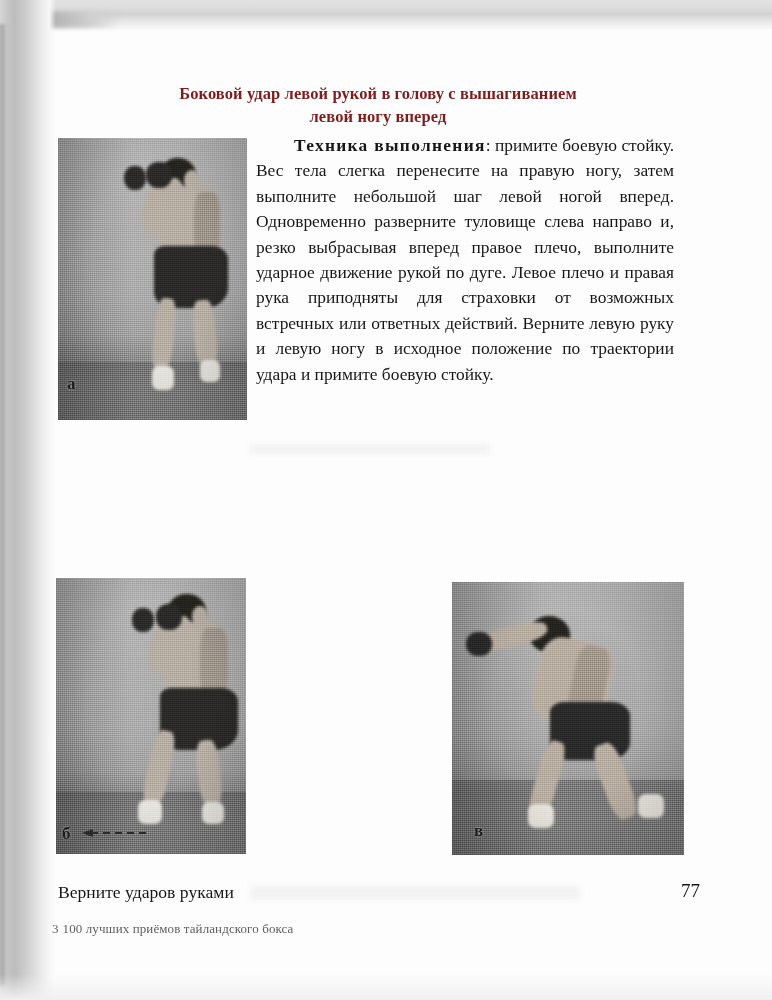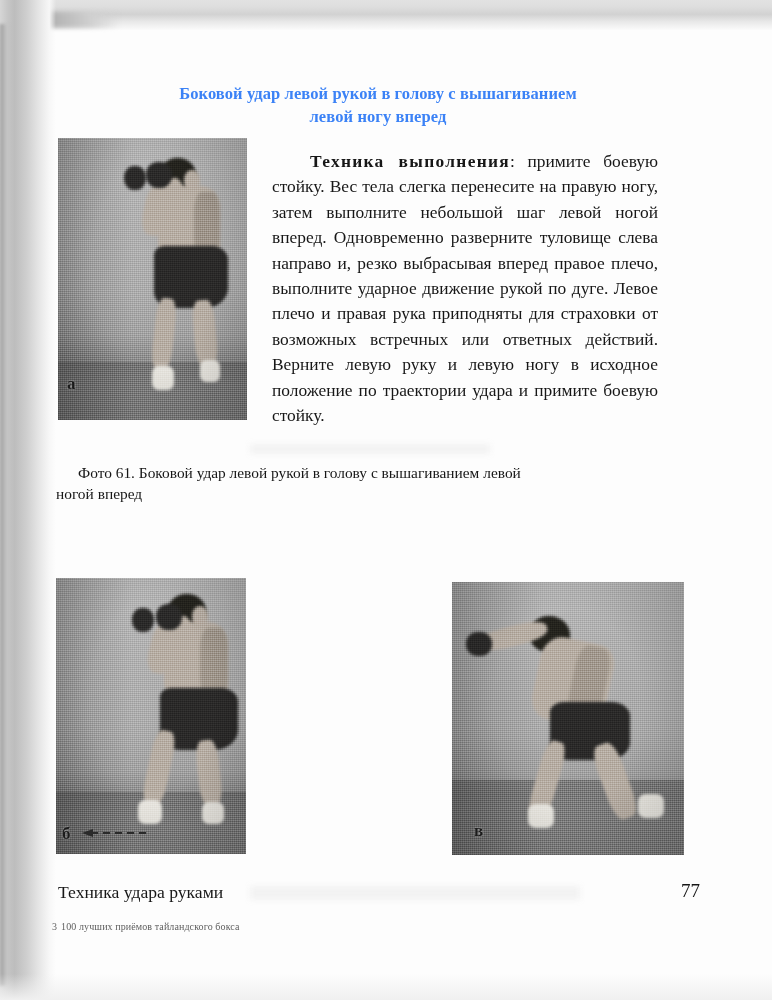--- a/index.html
+++ b/index.html
@@ -70,38 +70,38 @@
   
   .title {
     position: absolute;
     left: 60px; top: 82px;
     width: 636px;
     text-align: center;
     font-weight: bold;
     font-size: 16.5px;
     line-height: 23px;
     letter-spacing: 0.1px;
-    color: #3b82f6;
+    color: #7f1d1d;
   }
 
   .body-col {
     position: absolute;
     left: 256px; top: 133px;
     width: 418px;
     font-size: 17.4px;
     line-height: 25.4px;
     text-align: justify;
     text-justify: inter-word;
     color: #171717;
   }
   .body-col .lead {
     font-weight: bold;
     letter-spacing: 1.3px;
   }
-  .body-col p { margin: 16px; text-indent: 38px; }
+  .body-col p { margin: 0; text-indent: 38px; }
 
   .caption {
     position: absolute;
     left: 56px; top: 462px;
     width: 630px;
     font-size: 15.4px;
     line-height: 21px;
     text-align: left;
     color: #171717;
   }
@@ -115,21 +115,21 @@
   }
   .folio {
     position: absolute;
     right: 72px; top: 880px;
     font-size: 19px;
     color: #171717;
   }
   .signature {
     position: absolute;
     left: 52px; top: 921px;
-    font-size: 10px;
+    font-size: 13px;
     color: #5e5e5e;
     letter-spacing: 0.1px;
   }
   .signature .num { margin-right: 4px; }
 
   
   .photo {
     position: absolute;
     overflow: hidden;
     background: #9d9d9d;
@@ -236,24 +236,20 @@
     <div class="sil skin blurshape" style="left:96px; top:160px; width:20px; height:72px; border-radius:32%; transform:rotate(6deg);"></div>
     <div class="sil skin blurshape" style="left:136px; top:162px; width:22px; height:66px; border-radius:32%; transform:rotate(-5deg);"></div>
     <div class="sil sock blurshape" style="left:94px; top:228px; width:22px; height:24px; border-radius:30%;"></div>
     <div class="sil sock blurshape" style="left:142px; top:222px; width:20px; height:22px; border-radius:30%;"></div>
 
     <div class="halftone"></div>
     <div class="vign"></div>
     <span class="ph-label" style="left:9px; bottom:26px;">а</span>
   </div>
 
-  <div class="caption">
-    <span class="ind">Фото 61. Боковой удар левой рукой в голову с вышагиванием левой</span><br>
-    <span>ногой вперед</span>
-  </div>
 
   <div class="photo" style="left:56px; top:578px; width:190px; height:276px;">
     <div class="bg"></div>
     <div class="floor" style="top:214px; height:62px;"></div>
 
     <div class="sil hair blurshape" style="left:112px; top:16px; width:38px; height:34px; border-radius:48% 50% 42% 46%;"></div>
     <div class="sil skin blurshape" style="left:136px; top:28px; width:16px; height:22px; border-radius:45%;"></div>
     <div class="sil skin blurshape" style="left:108px; top:44px; width:64px; height:76px; border-radius:24% 30% 18% 22%;"></div>
     <div class="sil skin-d blurshape" style="left:144px; top:50px; width:28px; height:70px; border-radius:30%; opacity:.5;"></div>
     <div class="sil skin blurshape" style="left:94px; top:44px; width:26px; height:52px; border-radius:40%; transform:rotate(14deg);"></div>
@@ -291,19 +287,19 @@
     <div class="sil skin blurshape" style="left:84px; top:158px; width:22px; height:80px; border-radius:32%; transform:rotate(16deg);"></div>
     <div class="sil skin blurshape" style="left:150px; top:160px; width:26px; height:78px; border-radius:32%; transform:rotate(-20deg);"></div>
     <div class="sil sock blurshape" style="left:76px; top:222px; width:26px; height:24px; border-radius:30%;"></div>
     <div class="sil sock blurshape" style="left:186px; top:212px; width:26px; height:24px; border-radius:30%;"></div>
 
     <div class="halftone"></div>
     <div class="vign"></div>
     <span class="ph-label" style="left:22px; bottom:14px;">в</span>
   </div>
 
-  <div class="footer-title">Техника удара руками</div>
+  <div class="footer-title">Верните ударов руками</div>
   <div class="folio">77</div>
   <div class="signature">
     <span class="num">3</span><span>100 лучших приёмов тайландского бокса</span>
   </div>
 
 </div>
 
 </body></html>

